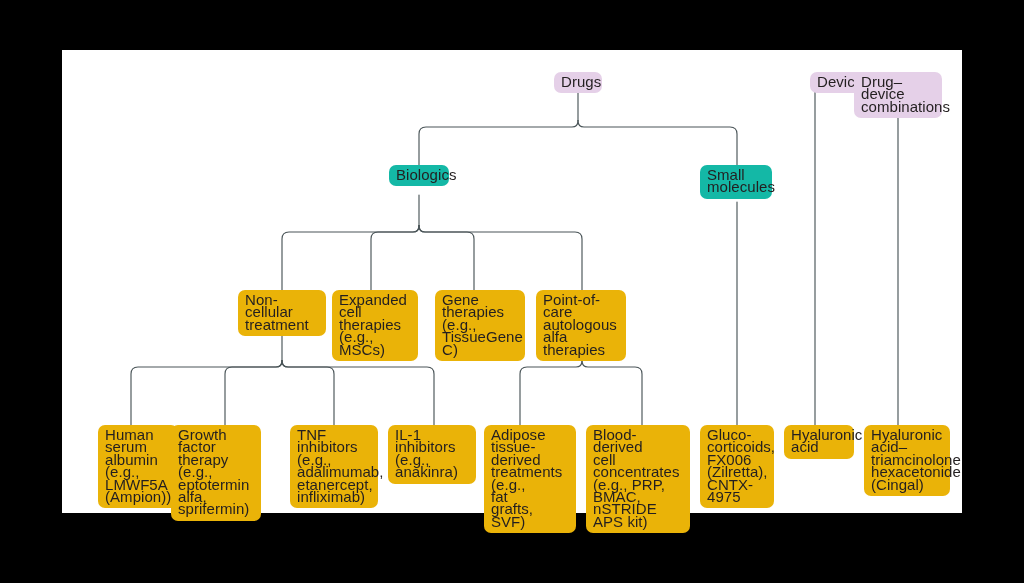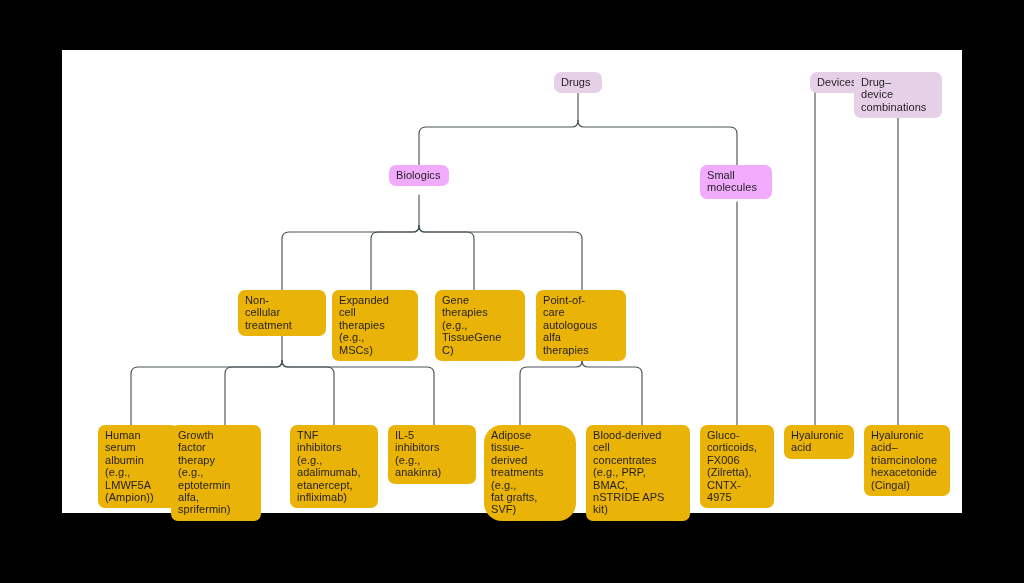--- a/index.html
+++ b/index.html
@@ -26,28 +26,28 @@
     left: 0;
     top: 0;
     width: 900px;
     height: 463px;
   }
   .node {
     position: absolute;
     box-sizing: border-box;
     border-radius: 7px;
     padding: 4px 24px 5px 7px;
-    font-size: 11px;
+    font-size: 15px;
     line-height: 12.4px;
     color: #231f20;
     letter-spacing: 0.05px;
     font-family: "Liberation Sans", sans-serif;
   }
   .node.lilac { background: #e5d0e8; }
-  .node.blue  { background: #f0abfc; }
+  .node.blue  { background: #14b8a6; }
   .node.cream { background: #eab308; }
   .node .txt { display: block; white-space: pre-line; }
   svg.connectors {
     position: absolute;
     left: 0;
     top: 0;
     width: 900px;
     height: 463px;
     overflow: visible;
   }
@@ -162,25 +162,25 @@
 
     <div class="node cream" style="left:228px; top:375px; width:88px;">
       <span class="txt">TNF
 inhibitors (e.g.,
 adalimumab,
 etanercept,
 infliximab)</span>
     </div>
 
     <div class="node cream" style="left:326px; top:375px; width:88px;">
-      <span class="txt">IL-5 inhibitors
+      <span class="txt">IL-1 inhibitors
 (e.g., anakinra)</span>
     </div>
 
-    <div class="node cream" style="left:422px; top:375px; width:92px;border-radius:18px;">
+    <div class="node cream" style="left:422px; top:375px; width:92px;">
       <span class="txt">Adipose
 tissue-derived
 treatments (e.g.,
 fat grafts, SVF)</span>
     </div>
 
     <div class="node cream" style="left:524px; top:375px; width:104px;">
       <span class="txt">Blood-derived
 cell concentrates
 (e.g., PRP, BMAC,

